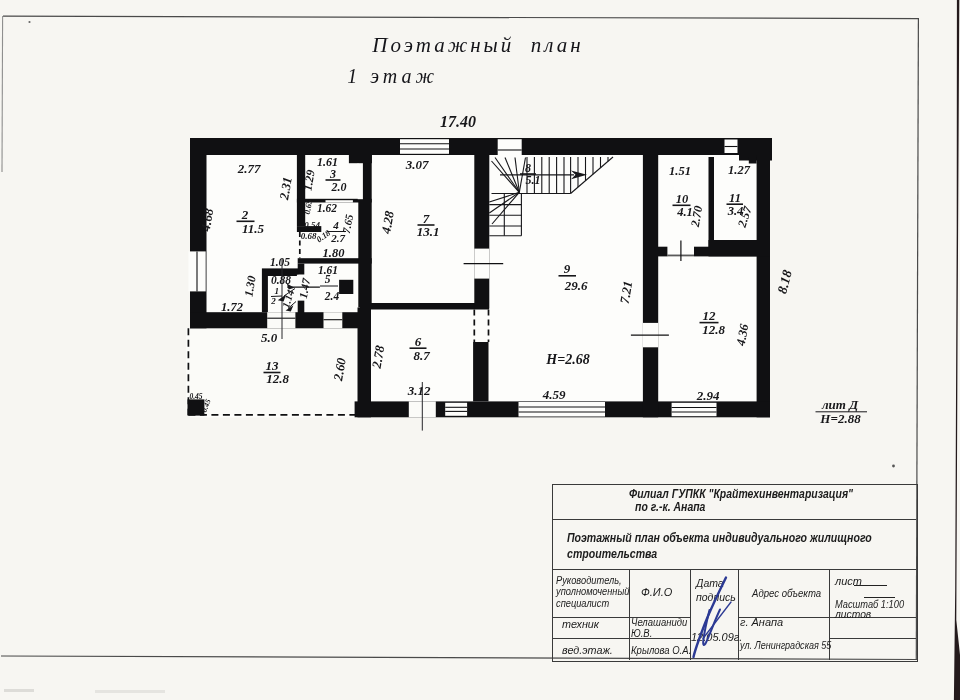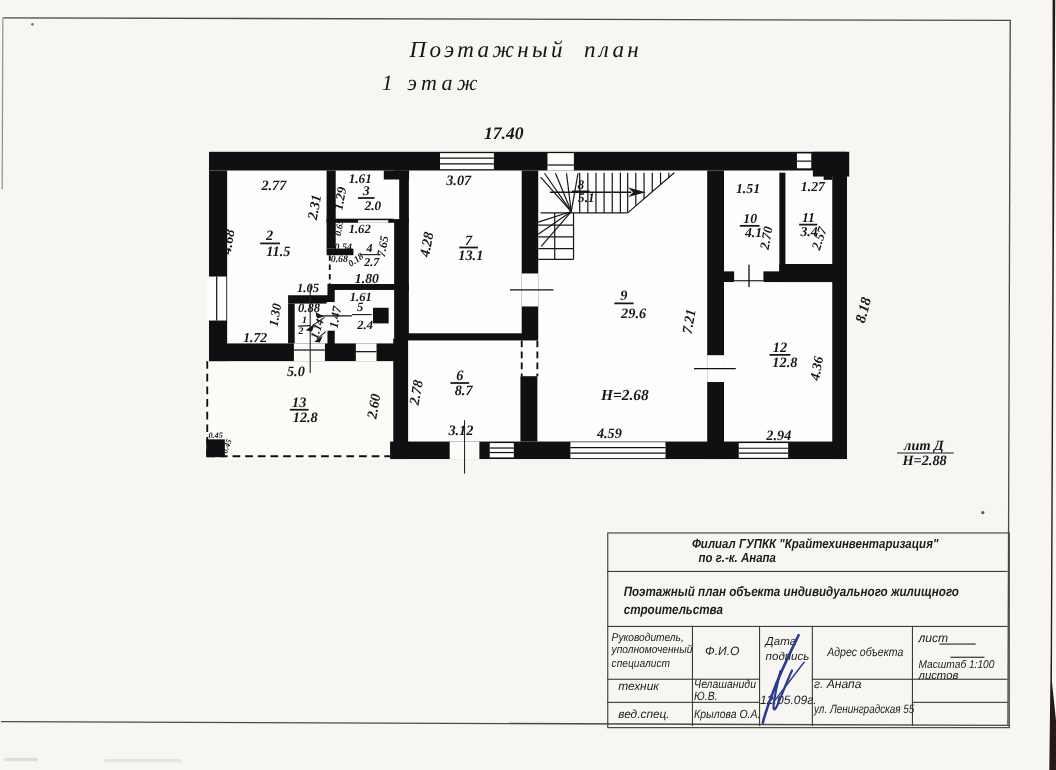--- a/index.html
+++ b/index.html
@@ -402,21 +402,21 @@
 <div class="tbl" style="left:835px;top:609px;font-size:10.3px;">листов</div>
 
 <div class="ln" style="left:864px;top:596.5px;width:31px;height:1px;background:#222;"></div>
 
 <div class="tbl" style="left:835px;top:599px;font-size:10.3px;transform:scaleX(0.9);transform-origin:left top;">Масштаб 1:100</div>
 
 <div class="tbl" style="left:562px;top:617.5px;font-size:10.8px;">техник</div>
 
 <div class="tbl" style="left:631px;top:616.5px;font-size:10.8px;line-height:11.8px;transform:scaleX(0.88);transform-origin:left top;">Челашаниди<br>Ю.В.</div>
 
-<div class="tbl" style="left:562px;top:643.5px;font-size:10.8px;">вед.спец.</div>
+<div class="tbl" style="left:562px;top:643.5px;font-size:10.8px;">вед.этаж.</div>
 
 <div class="tbl" style="left:631px;top:644px;font-size:10.8px;transform:scaleX(0.88);transform-origin:left top;">Крылова О.А.</div>
 
 <div class="tbl" style="left:691px;top:631px;font-size:11px;">12.05.09г.</div>
 
 <div class="tbl" style="left:740px;top:616px;font-size:11px;">г. Анапа</div>
 
 <div class="tbl" style="left:740px;top:639px;font-size:11px;transform:scaleX(0.82);transform-origin:left top;">ул. Ленинградская 55</div>
 
 <svg class="abs" style="left:680px;top:565px;" width="70" height="100" viewBox="0 0 70 100">

